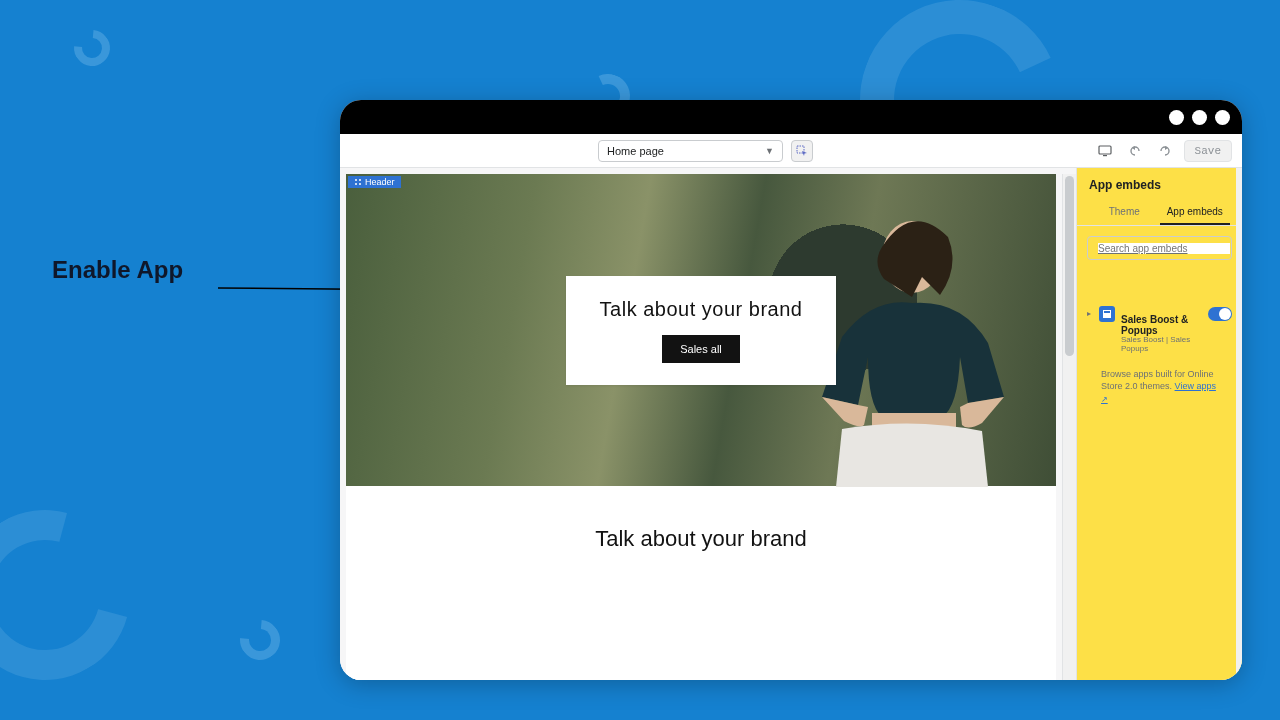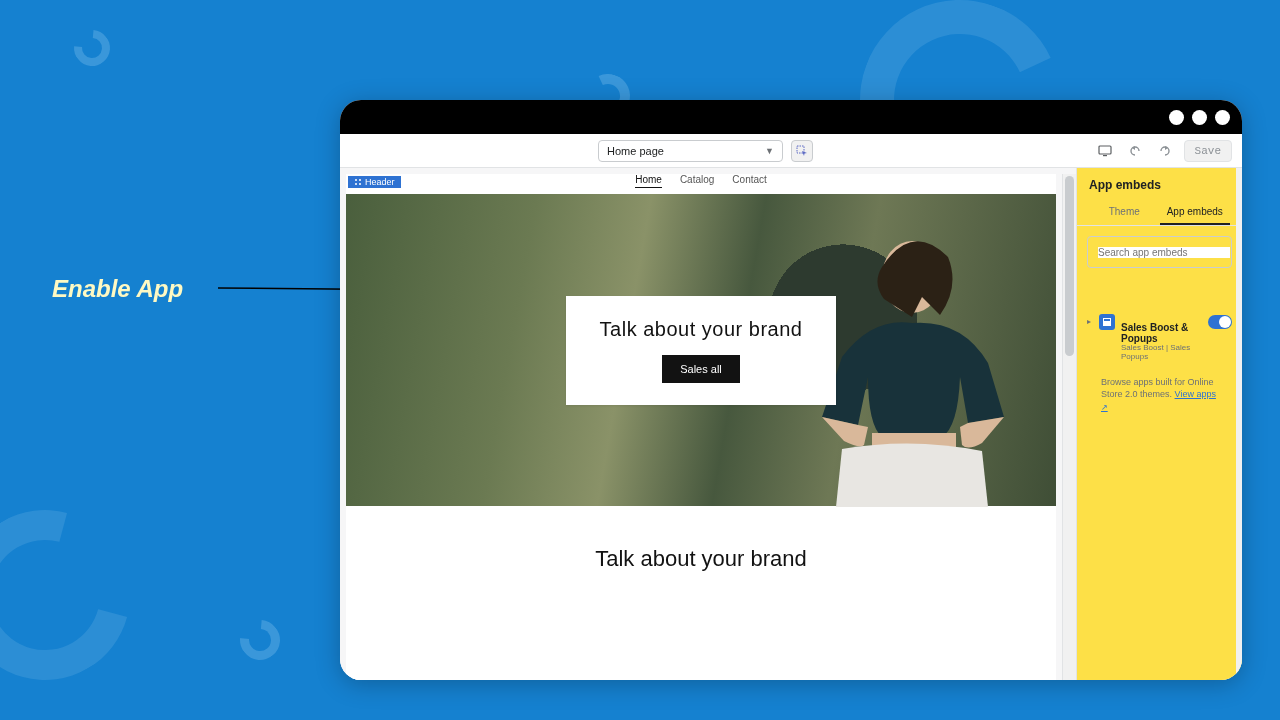--- a/index.html
+++ b/index.html
@@ -11,22 +11,22 @@
   }
   
   .bg-ring { position:absolute; border-radius:50%; }
   .bg-ring.r1{ width:36px; height:36px; border:8px solid #3a97da; border-top-color:transparent; left:74px; top:30px; transform:rotate(-40deg);}
   .bg-ring.r2{ width:200px; height:200px; border:34px solid #2c8ed5; border-right-color:transparent; left:860px; top:0; transform:rotate(20deg);}
   .bg-ring.r3{ width:44px; height:44px; border:10px solid #3a97da; border-bottom-color:transparent; left:586px; top:74px; transform:rotate(110deg);}
   .bg-ring.r4{ width:170px; height:170px; border:30px solid #2c8ed5; border-right-color:transparent; left:-40px; top:510px; transform:rotate(-30deg);}
   .bg-ring.r5{ width:40px; height:40px; border:9px solid #3a97da; border-top-color:transparent; left:240px; top:620px; transform:rotate(-40deg);}
 
   .annotation-label {
-    position: absolute; left: 52px; top: 275px;
-    color: #fef9c3; font-size: 24px; font-weight: 700; font-style: italic;
+    position: absolute; left: 52px; top: 256px;
+    color: #0f172a; font-size: 24px; font-weight: 700;
   }
   svg.arrow { position:absolute; left:218px; top:283px; }
 
   
   .window {
     position: absolute; left: 340px; top: 100px;
     width: 902px; height: 580px;
     background:#fff; border-radius:21px;
     box-shadow: 0 4px 24px rgba(0,0,0,.25);
     overflow:hidden;
@@ -90,21 +90,21 @@
   .hero-card button{ background:#121212; color:#fff; border:none; padding:8px 18px; font-size:11px; cursor:pointer;}
   .below-hero{ text-align:center; padding:40px 0; font-size:22px; color:#121212; font-weight:400;}
 
   
   .sidepanel { width:166px; border-left:1px solid #e1e3e5; background:#fde047; display:flex; flex-direction:column; font-size:10px; color:#202223; position:relative;}
   .sidepanel-scroll{ position:absolute; right:0; top:0; bottom:0; width:6px; background:#f1f1f1;}
   .sp-title{ font-size:12px; font-weight:600; padding:10px 12px 8px;}
   .sp-tabs{ display:flex; border-bottom:1px solid #e1e3e5; padding:0 12px;}
   .sp-tabs .tab{ flex:1; text-align:center; padding:6px 0; color:#6d7175; cursor:pointer; font-size:10px;}
   .sp-tabs .tab.active{ color:#202223; border-bottom:2px solid #202223; font-weight:500;}
-  .sp-search{ margin:10px 10px; height:32px; border:1px solid #c9cccf; border-radius:4px; display:flex; align-items:center; padding:0 6px; gap:4px; color:#6d7175;}
+  .sp-search{ margin:10px 10px; height:24px; border:1px solid #c9cccf; border-radius:4px; display:flex; align-items:center; padding:0 6px; gap:4px; color:#6d7175;text-decoration:underline;}
   .sp-search input{ border:none; outline:none; flex:1; font-size:10px;}
   .embed-row{ display:flex; align-items:center; padding:4px 10px 8px; gap:6px;}
   .embed-row .chev{ font-size:8px; color:#6d7175; width:6px;}
   .embed-row .appicon{ width:16px; height:16px; background:#2e72d2; border-radius:3px; display:flex; align-items:center; justify-content:center; color:#fff; font-size:9px;}
   .embed-row .labels{ flex:1; overflow:hidden;margin-top:40px;}
   .embed-row .labels .t{ font-size:10px; font-weight:600; line-height:1.1;}
   .embed-row .labels .s{ font-size:8px; color:#6d7175; line-height:1.1;}
   .toggle{ width:24px; height:14px; background:#2e72d2; border-radius:8px; position:relative; cursor:pointer;}
   .toggle .knob{ position:absolute; right:1px; top:1px; width:12px; height:12px; background:#fff; border-radius:50%;}
   .sp-help{ padding:6px 24px; font-size:9px; color:#6d7175; line-height:1.4;}
@@ -176,25 +176,20 @@
       <div class="preview">
         <div class="header-chip">
           <svg width="8" height="8" viewBox="0 0 8 8">
               <circle cx="2" cy="2" r="1" fill="#fff"></circle>
               <circle cx="6" cy="2" r="1" fill="#fff"></circle>
               <circle cx="2" cy="6" r="1" fill="#fff"></circle>
               <circle cx="6" cy="6" r="1" fill="#fff"></circle>
             </svg>
           <span>Header</span>
         </div>
-        <div class="site-nav">
-          <div class="item active">Home</div>
-          <div class="item">Catalog</div>
-          <div class="item">Contact</div>
-        </div>
         <div class="hero">
           <svg class="person" width="260" height="280" viewBox="0 0 260 280">
             <ellipse cx="140" cy="50" rx="30" ry="36" fill="#d9b89a"></ellipse>
             <path d="M110 40 Q140 -6 176 30 Q188 60 168 88 L150 70 L140 90 L112 72 Q100 56 110 40 Z" fill="#2b2115"></path>
             <path d="M70 130 Q100 90 140 96 Q190 92 216 136 L232 190 L196 196 L188 150 Q186 200 170 210 L110 210 Q96 198 96 150 L86 198 L50 190 Z" fill="#18323a"></path>
             <rect x="100" y="206" width="84" height="18" fill="#d9b89a"></rect>
             <path d="M70 222 Q140 210 210 224 L216 280 L64 280 Z" fill="#e8e6e2"></path>
             <path d="M50 190 L72 214 Q88 222 92 218 L96 200 L86 198 Z" fill="#d9b89a"></path>
             <path d="M232 190 L210 216 Q196 224 190 218 L188 200 L196 196 Z" fill="#d9b89a"></path>
           </svg>

